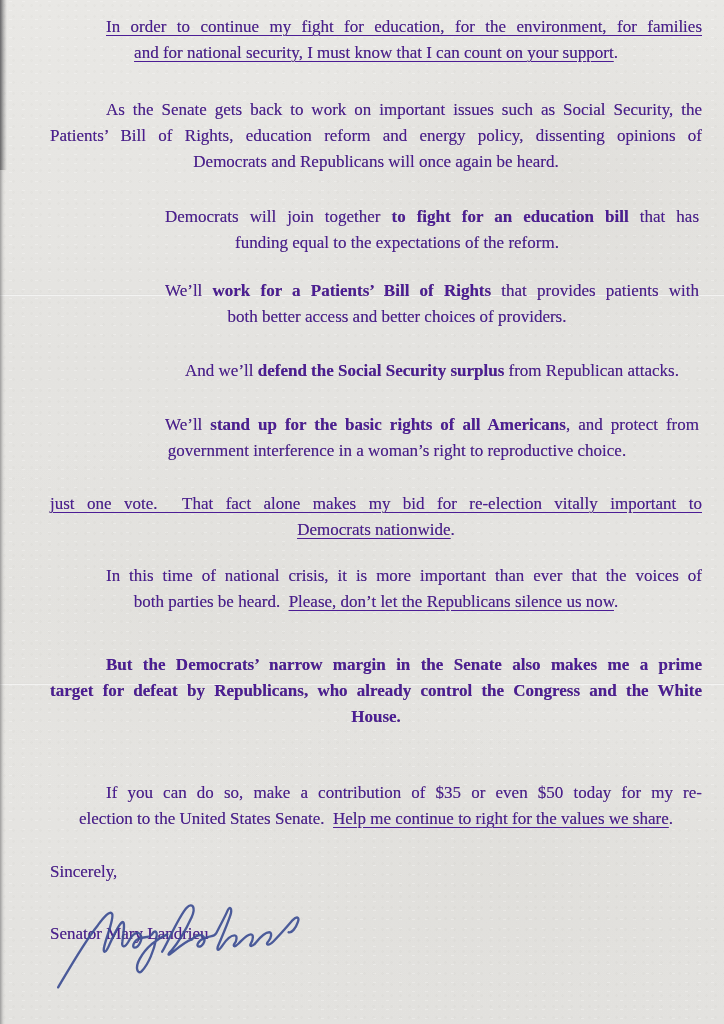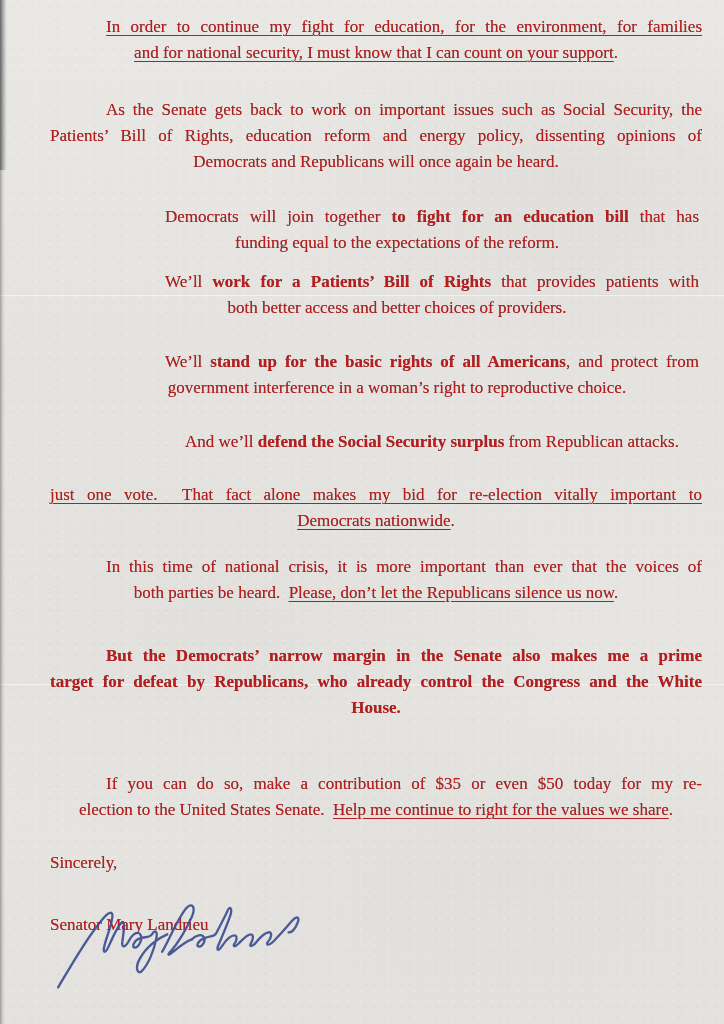--- a/index.html
+++ b/index.html
@@ -39,33 +39,33 @@
   .crease {
     position: absolute; left: 0; right: 0; height: 3px;
     background: linear-gradient(180deg, rgba(140,138,132,0.14), rgba(255,255,255,0.65) 55%, rgba(150,148,142,0.12));
   }
   .crease.c1 { top: 294px; }
   .crease.c2 { top: 683px; }
 
   
   .letter {
     position: absolute; left: 50px; top: 14px; width: 652px;
-    color: #b91c1c;
+    color: #4c1d95;
     font-size: 17px;
     text-shadow: 0 0 0.6px rgba(46,44,42,0.55);
   }
   .para { margin: 0; }
   .para.block { margin-left: 45px; width: 604px; }
   .line { line-height: 26px; text-align: center; }
   .line.j { text-align: justify; text-align-last: justify; }
   .para.body .line.first  { text-indent: 56px; }
   .para.block .line.first { text-indent: 70px; }
   .m-p2  { margin-top: 31px; }
   .m-p3  { margin-top: 29px; }
-  .m-p4  { margin-top: 13px; }
+  .m-p4  { margin-top: 22px; }
   .m-p5  { margin-top: 28px; }
   .m-p6  { margin-top: 28px; }
   .m-p7  { margin-top: 27px; }
   .m-p8  { margin-top: 37px; }
   .m-p9  { margin-top: 20px; }
   .m-p10 { margin-top: 50px; }
   .b { font-weight: 700; }
   .u { text-decoration: underline; text-decoration-thickness: 1.3px; text-underline-offset: 3px; }
 
   .closing { margin-top: 27px; line-height: 26px; }
@@ -99,26 +99,26 @@
         <div class="line"><span>Democrats and Republicans will once again be heard.</span></div>
       </div>
       <div class="para block m-p3">
         <div class="line first j"><span>Democrats will join together </span><span class="b">to fight for an education bill</span><span> that has</span></div>
         <div class="line"><span>funding equal to the expectations of the reform.</span></div>
       </div>
       <div class="para block m-p4">
         <div class="line first j"><span>We’ll </span><span class="b">work for a Patients’ Bill of Rights</span><span> that provides patients with</span></div>
         <div class="line"><span>both better access and better choices of providers.</span></div>
       </div>
+      <div class="para block m-p6">
+        <div class="line first"><span>And we’ll </span><span class="b">defend the Social Security surplus</span><span> from Republican attacks.</span></div>
+      </div>
       <div class="para block m-p5">
         <div class="line first j"><span>We’ll </span><span class="b">stand up for the basic rights of all Americans</span><span>, and protect from</span></div>
         <div class="line"><span>government interference in a woman’s right to reproductive choice.</span></div>
-      </div>
-      <div class="para block m-p6">
-        <div class="line first"><span>And we’ll </span><span class="b">defend the Social Security surplus</span><span> from Republican attacks.</span></div>
       </div>
       <div class="para body m-p7">
         <div class="line j"><span class="u">just one vote.&nbsp; That fact alone makes my bid for re-election vitally important to</span></div>
         <div class="line"><span class="u">Democrats nationwide</span><span>.</span></div>
       </div>
       <div class="para body m-p9">
         <div class="line first j"><span>In this time of national crisis, it is more important than ever that the voices of</span></div>
         <div class="line"><span>both parties be heard.&nbsp; </span><span class="u">Please, don’t let the Republicans silence us now</span><span>.</span></div>
       </div>
       <div class="para body m-p8">

